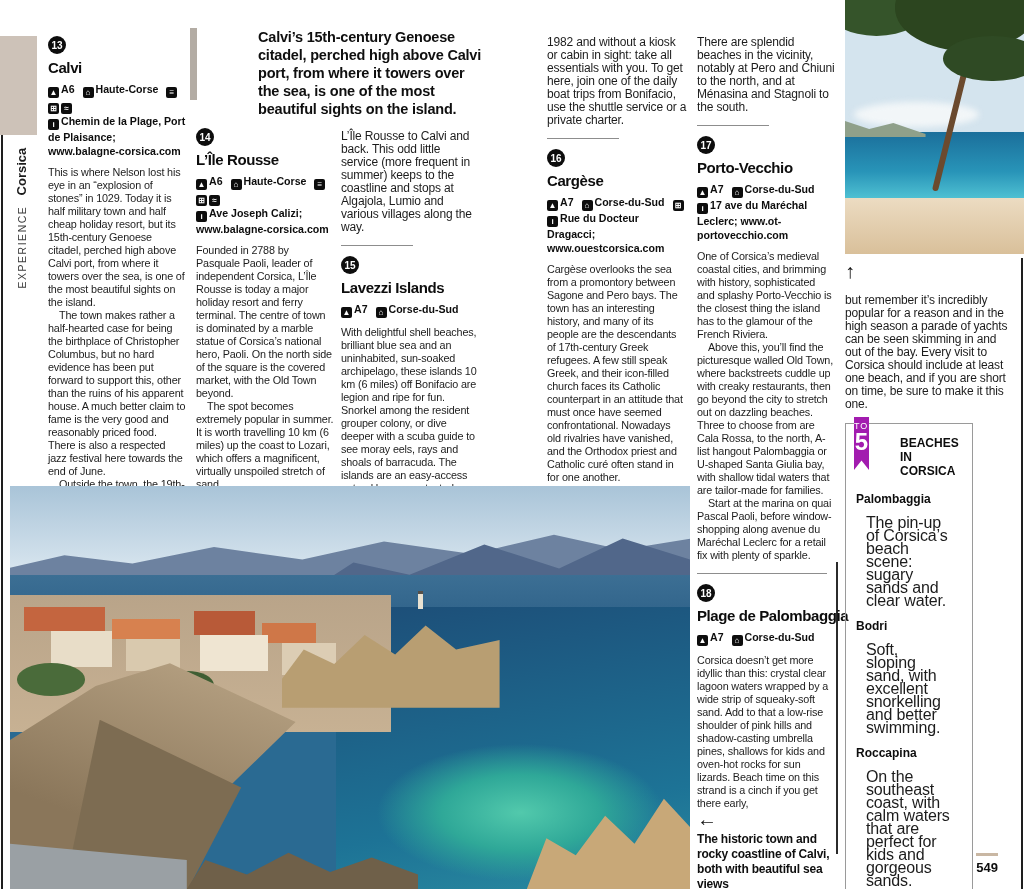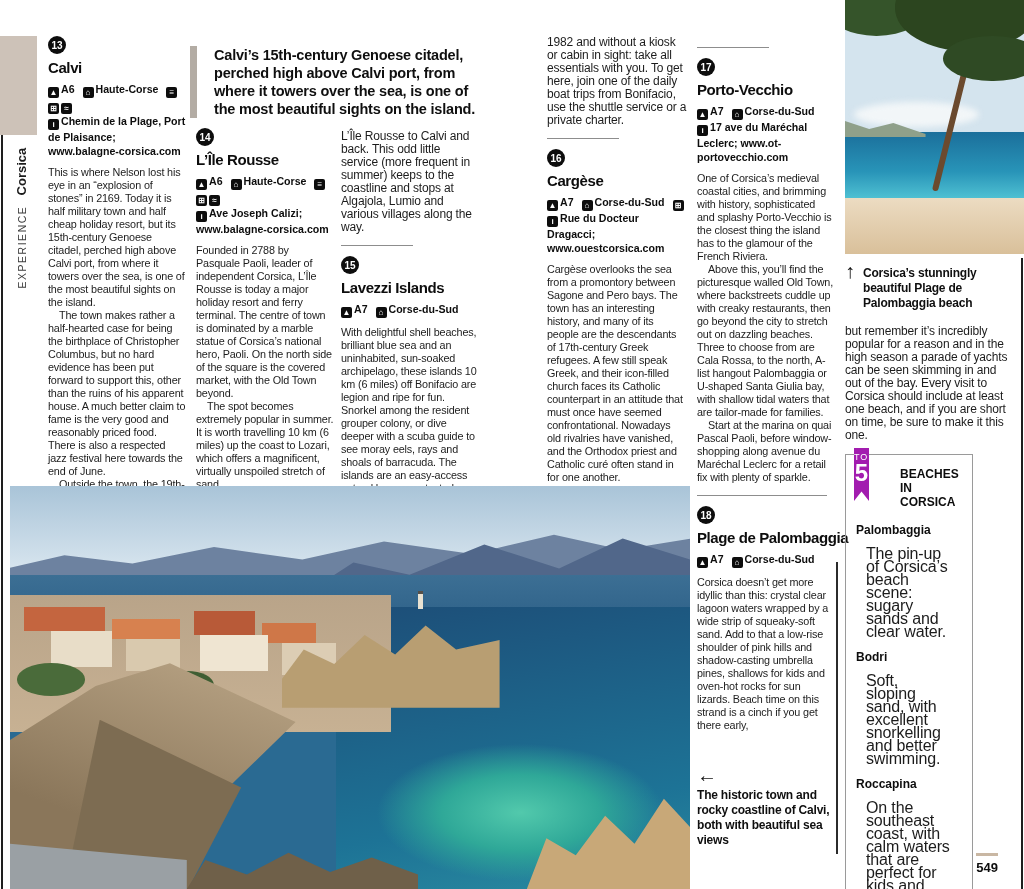--- a/index.html
+++ b/index.html
@@ -16,21 +16,21 @@
   .vert-label .sec{font-size:13px;font-weight:bold;color:#1b1b1b;}
   
   .col{position:absolute;}
   .c1{left:48px;top:36px;width:138px;}
   .c2{left:196px;top:128px;width:138px;}
   .c3{left:341px;top:130px;width:139px;}
   .c4{left:547px;top:36px;width:140px;}
   .c5{left:697px;top:36px;width:138px;height:812px;display:flex;flex-direction:column;}
   .sb{left:845px;top:262px;width:168px;}
   
-  .quote{position:absolute;left:190px;top:46px;width:296px;display:flex;}
+  .quote{position:absolute;left:190px;top:28px;width:296px;display:flex;gap:44px;}
   .quote-bar{width:7px;height:72px;background:#b3aca4;flex:none;}
   .quote-text{margin-left:17px;font-weight:bold;font-size:14.5px;line-height:18px;color:#0f0f0f;letter-spacing:-0.2px;}
   
   .num{width:18px;height:18px;border-radius:50%;background:#0d0d0d;color:#fff;font-weight:bold;
        font-size:10px;display:flex;align-items:center;justify-content:center;margin-bottom:5px;}
   .title{font-size:15px;font-weight:bold;letter-spacing:-0.4px;margin:0 0 6px 0;white-space:nowrap;color:#0d0d0d;}
   .info{font-size:10.6px;font-weight:bold;line-height:14px;margin:0 0 8px 0;color:#0d0d0d;}
   .ic{display:inline-flex;width:11px;height:11px;background:#0d0d0d;color:#fff;border-radius:2px;
       align-items:center;justify-content:center;margin:0 2px 0 0;vertical-align:-1.5px;}
   .ic i{font-style:normal;font-size:8px;line-height:1;font-weight:bold;}
@@ -146,21 +146,21 @@
             <i>≡</i>
           </span><span class="ic">
             <i>⊞</i>
           </span><span class="ic">
             <i>≈</i>
           </span><br>
         <span class="ic">
             <i>i</i>
           </span><span>Chemin de la Plage, Port de Plaisance; www.balagne-corsica.com</span>
       </p>
-      <p class="body">This is where Nelson lost his eye in an “explosion of stones” in 2169. Today it is half military town and half cheap holiday resort, but its 15th-century Genoese citadel, perched high above Calvi port, from where it towers over the sea, is one of the most beautiful sights on the island.</p>
+      <p class="body">This is where Nelson lost his eye in an “explosion of stones” in 1029. Today it is half military town and half cheap holiday resort, but its 15th-century Genoese citadel, perched high above Calvi port, from where it towers over the sea, is one of the most beautiful sights on the island.</p>
       <p class="body ind">The town makes rather a half-hearted case for being the birthplace of Christopher Columbus, but no hard evidence has been put forward to support this, other than the ruins of his apparent house. A much better claim to fame is the very good and reasonably priced food. There is also a respected jazz festival here towards the end of June.</p>
       <p class="body ind">Outside the town, the 19th-century Chapelle de Notre-Dame de la Serra is gloriously sited on a hilltop, from where it commands extensive views in all directions.</p>
     </section>
   </div>
 
   <div class="col c2">
     <section class="entry">
       <div class="num">
           <span>14</span>
         </div>
@@ -229,20 +229,21 @@
           </span><br>
         <span class="ic">
             <i>i</i>
           </span><span>Rue du Docteur Dragacci; www.ouestcorsica.com</span>
       </p>
       <p class="body">Cargèse overlooks the sea from a promontory between Sagone and Pero bays. The town has an interesting history, and many of its people are the descendants of 17th-century Greek refugees. A few still speak Greek, and their icon-filled church faces its Catholic counterpart in an attitude that must once have seemed confrontational. Nowadays old rivalries have vanished, and the Orthodox priest and Catholic curé often stand in for one another.</p>
     </section>
   </div>
 
   <div class="col c5">
+    <p class="cont">There are splendid beaches in the vicinity, notably at Pero and Chiuni to the north, and at Ménasina and Stagnoli to the south.</p>
     <hr class="divider">
     <section class="entry">
       <div class="num">
           <span>17</span>
         </div>
       <h2 class="title">Porto-Vecchio</h2>
       <p class="info">
         <span class="ic">
             <i>▲</i>
           </span><span>A7</span>
@@ -275,21 +276,20 @@
     </section>
     <div class="cap-left">
       <div class="cap-arrow">←</div>
       <div class="cap-text">The historic town and rocky coastline of Calvi, both with beautiful sea views</div>
     </div>
   </div>
 
   <div class="col sb">
     <div class="cap-up">
       <span class="cap-arrow">↑</span>
-      <span class="cap-text">Corsica’s stunningly beautiful Plage de Palombaggia beach</span>
     </div>
     <p class="cont">but remember it’s incredibly popular for a reason and in the high season a parade of yachts can be seen skimming in and out of the bay. Every visit to Corsica should include at least one beach, and if you are short on time, be sure to make it this one.</p>
 
     <div class="top5">
       <div class="badge">
         <span class="t">TOP</span>
         <span class="n">5</span>
       </div>
       <h3 class="top5-title">BEACHES IN CORSICA</h3>
       <div>

